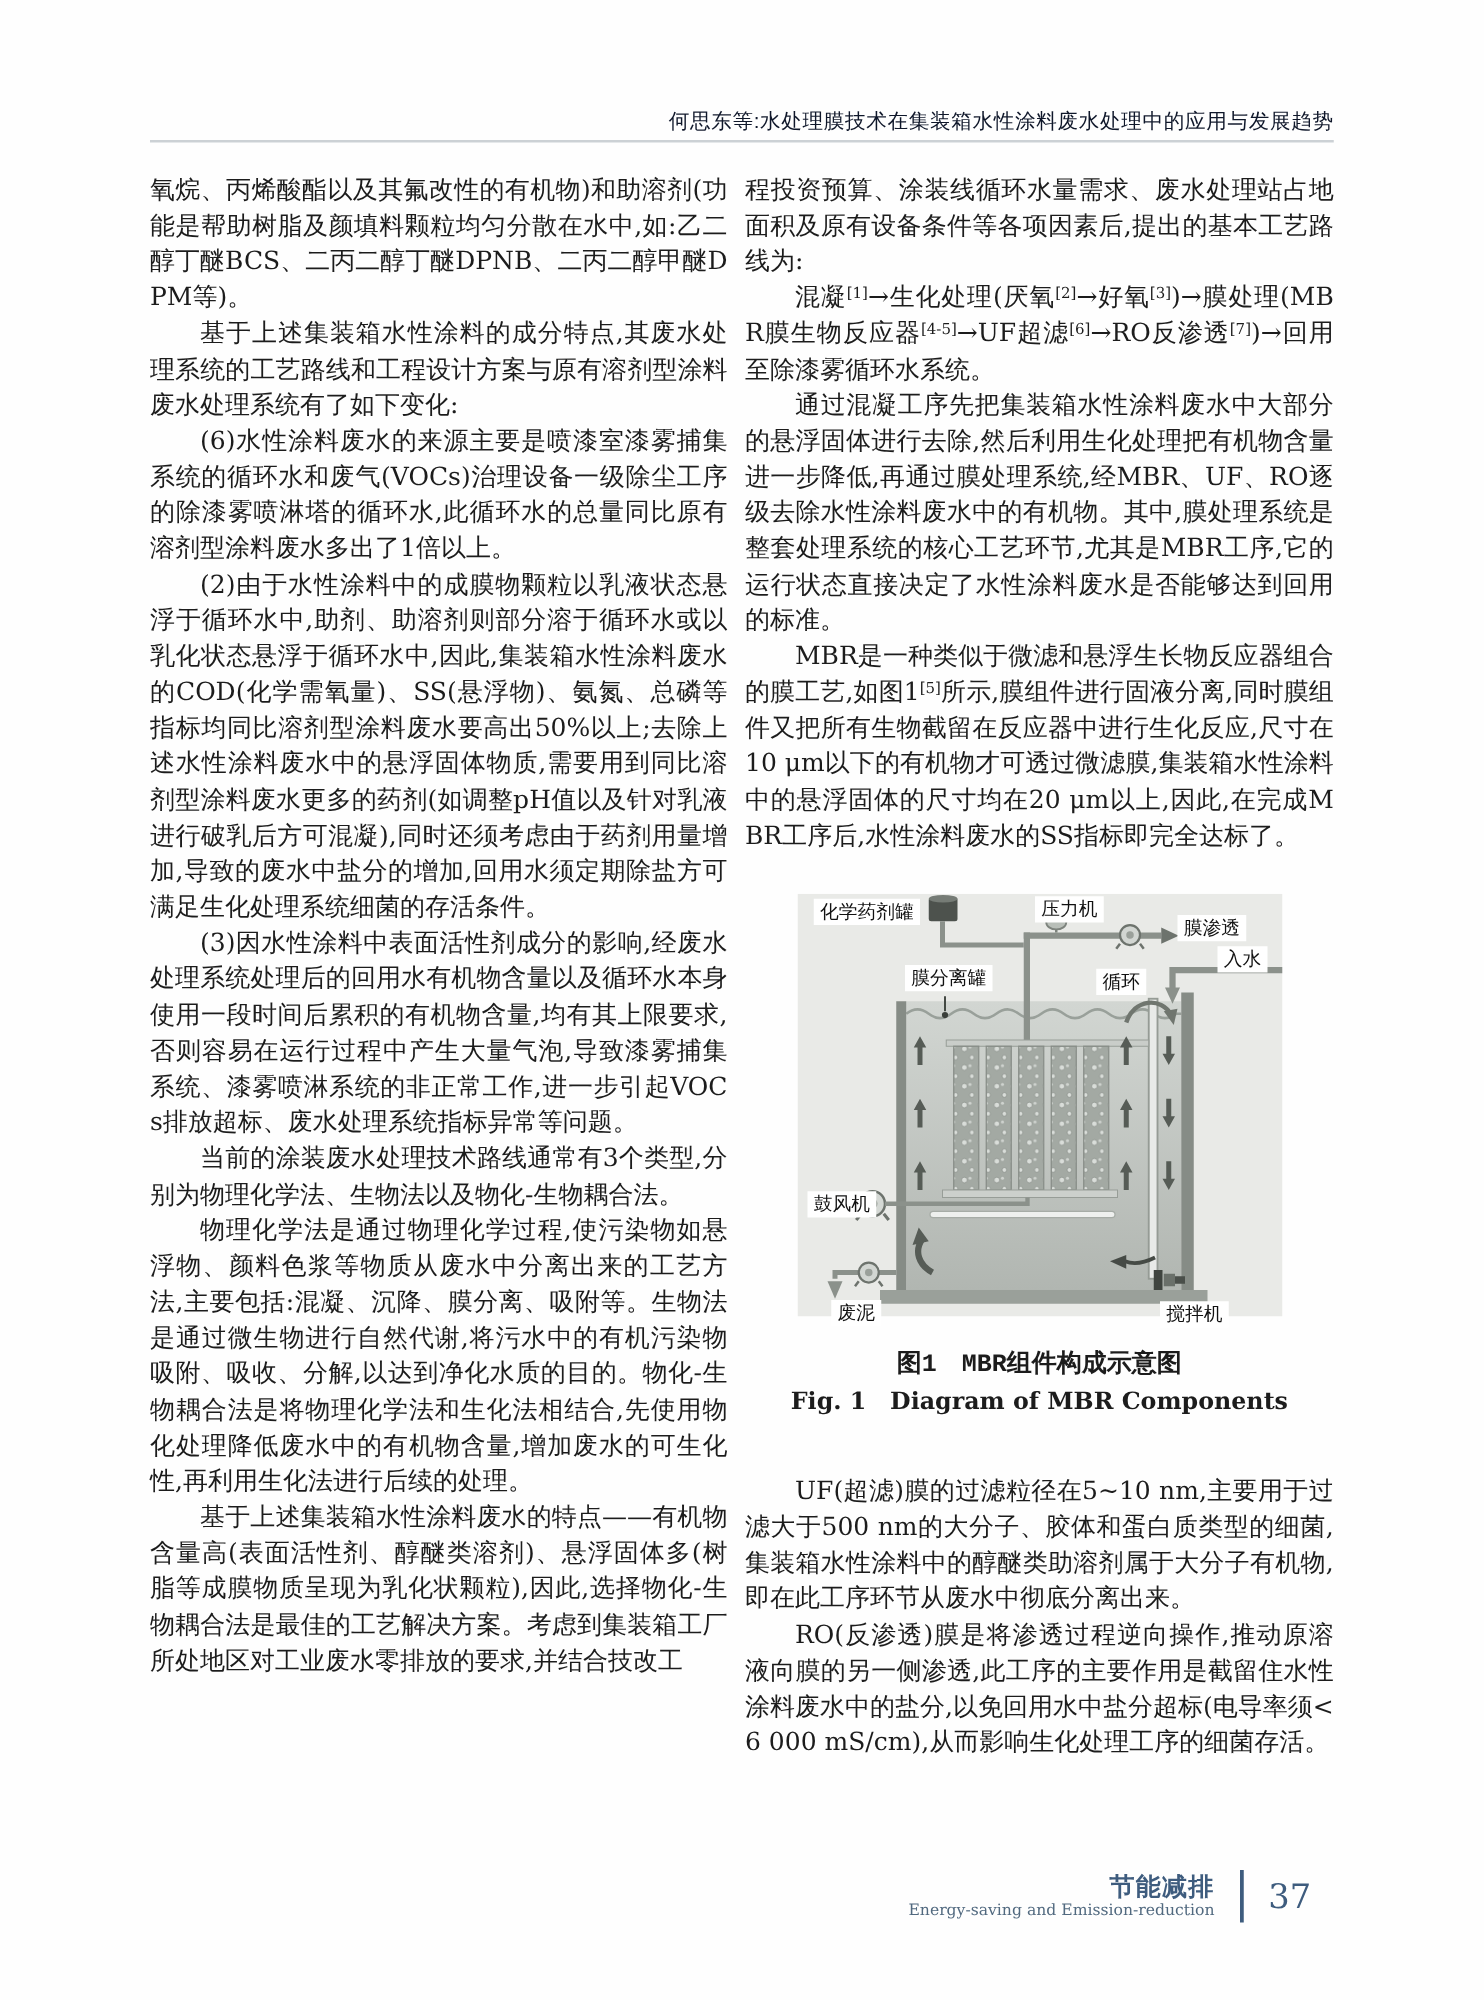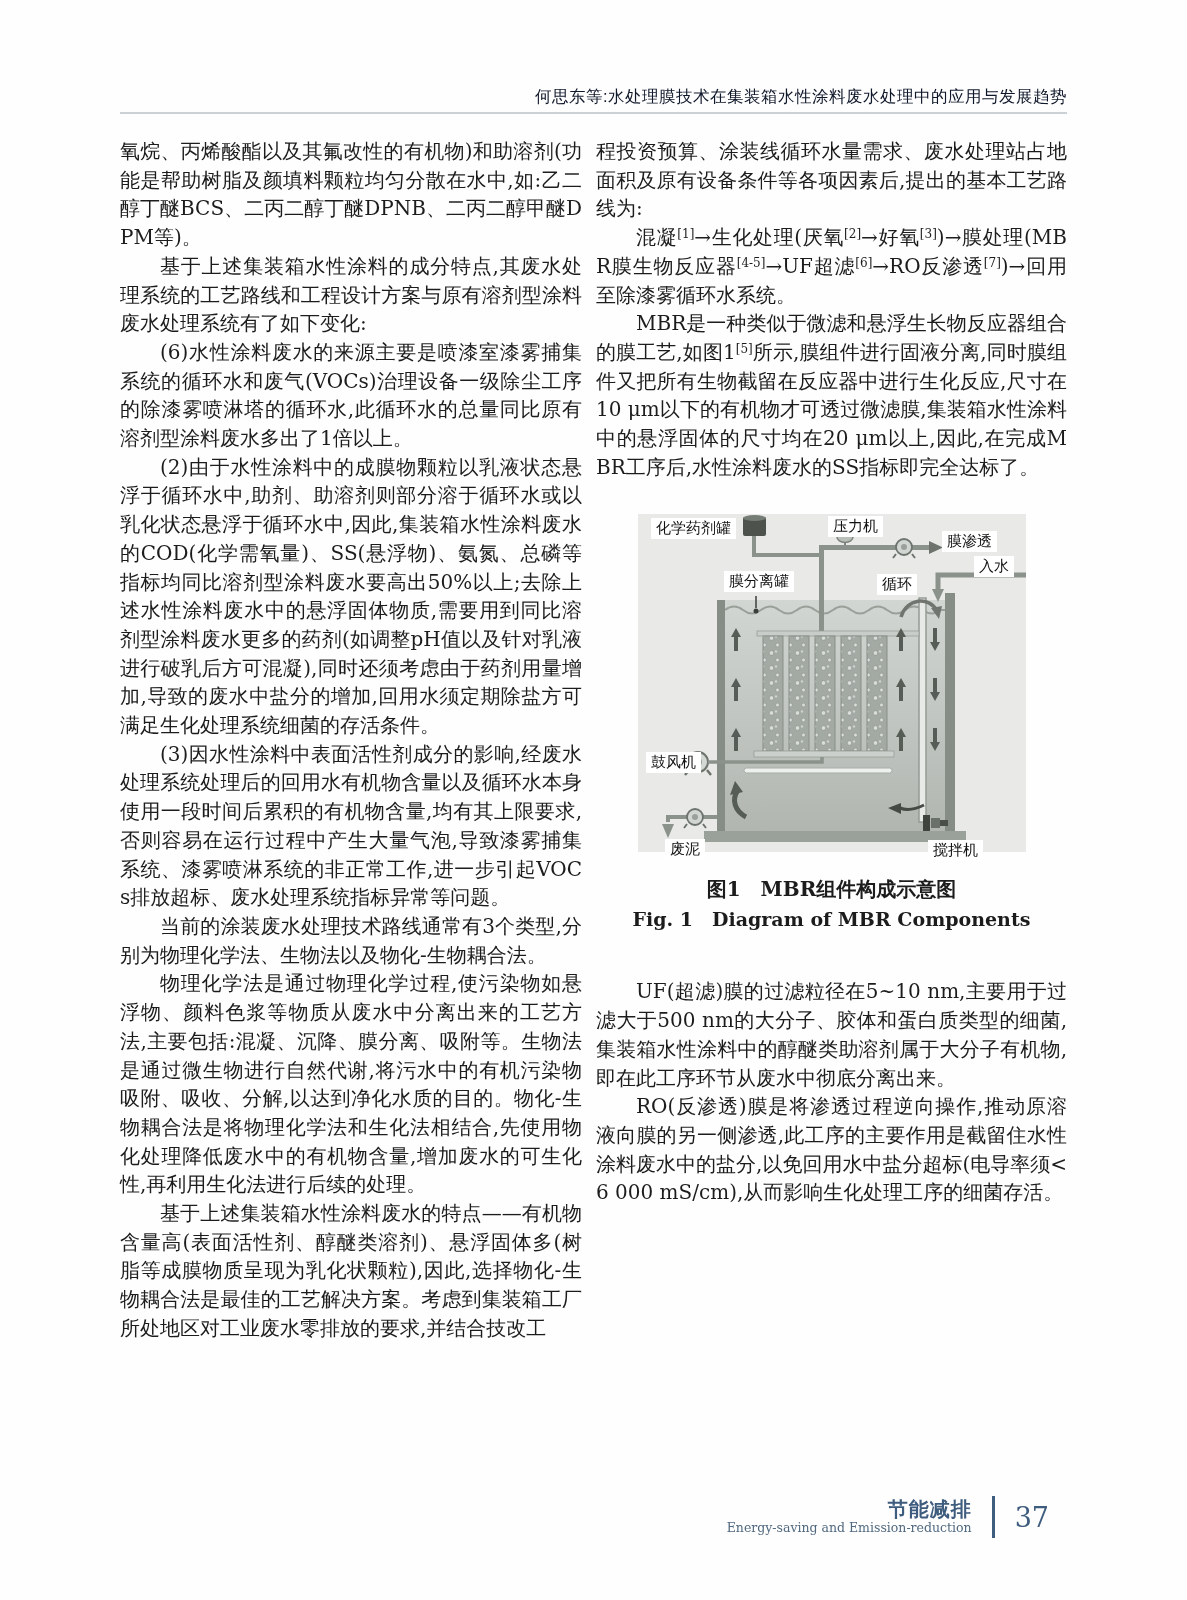--- a/index.html
+++ b/index.html
@@ -29,20 +29,21 @@
   .figure-block{margin-top:33px;margin-bottom:44px;}
   .figure-image{position:relative;width:364px;height:348px;margin-left:42px;}
   .figure-image svg{position:absolute;left:0;top:0;}
   .fig-label{
     position:absolute;background:#ffffff;padding:1px 5px;font-size:15px;
     color:#111;white-space:nowrap;line-height:19px;
   }
   .fig-caption-zh{
     margin-top:14px;text-align:center;font-weight:bold;font-size:20px;
     white-space:pre-wrap;
+    font-family:Liberation Mono, monospace;
   }
   .fig-caption-en{
     margin-top:4px;text-align:center;font-weight:bold;font-size:19px;
     white-space:pre-wrap;
   }
   
   .footer{
     position:absolute;top:1496px;right:138px;display:flex;align-items:center;gap:20px;
   }
   .footer-titles{text-align:right;}
@@ -70,20 +71,21 @@
       <p class="indent">当前的涂装废水处理技术路线通常有3个类型,分别为物理化学法、生物法以及物化-生物耦合法。</p>
       <p class="indent">物理化学法是通过物理化学过程,使污染物如悬浮物、颜料色浆等物质从废水中分离出来的工艺方法,主要包括:混凝、沉降、膜分离、吸附等。生物法是通过微生物进行自然代谢,将污水中的有机污染物吸附、吸收、分解,以达到净化水质的目的。物化-生物耦合法是将物理化学法和生化法相结合,先使用物化处理降低废水中的有机物含量,增加废水的可生化性,再利用生化法进行后续的处理。</p>
       <p class="indent">基于上述集装箱水性涂料废水的特点——有机物含量高(表面活性剂、醇醚类溶剂)、悬浮固体多(树脂等成膜物质呈现为乳化状颗粒),因此,选择物化-生物耦合法是最佳的工艺解决方案。考虑到集装箱工厂所处地区对工业废水零排放的要求,并结合技改工</p>
     </div>
 
     <div class="col">
       <p>程投资预算、涂装线循环水量需求、废水处理站占地面积及原有设备条件等各项因素后,提出的基本工艺路线为:</p>
 
       <p class="indent"><span>混凝</span><sup>[1]</sup><span>→生化处理(厌氧</span><sup>[2]</sup><span>→好氧</span><sup>[3]</sup><span>)→膜处理(MBR膜生物反应器</span><sup>[4-5]</sup><span>→UF超滤</span><sup>[6]</sup><span>→RO反渗透</span><sup>[7]</sup><span>)→回用至除漆雾循环水系统。</span></p>
 
+      <p class="indent">通过混凝工序先把集装箱水性涂料废水中大部分的悬浮固体进行去除,然后利用生化处理把有机物含量进一步降低,再通过膜处理系统,经MBR、UF、RO逐级去除水性涂料废水中的有机物。其中,膜处理系统是整套处理系统的核心工艺环节,尤其是MBR工序,它的运行状态直接决定了水性涂料废水是否能够达到回用的标准。</p>
 
       <p class="indent"><span>MBR是一种类似于微滤和悬浮生长物反应器组合的膜工艺,如图1</span><sup>[5]</sup><span>所示,膜组件进行固液分离,同时膜组件又把所有生物截留在反应器中进行生化反应,尺寸在10 μm以下的有机物才可透过微滤膜,集装箱水性涂料中的悬浮固体的尺寸均在20 μm以上,因此,在完成MBR工序后,水性涂料废水的SS指标即完全达标了。</span></p>
 
       <div class="figure-block">
         <div class="figure-image">
           <svg width="388" height="348" viewBox="0 0 388 348">
             <defs>
               <linearGradient id="tankGrad" x1="0" y1="0" x2="0" y2="1">
                 <stop offset="0" stop-color="#d2d6d2"></stop>
                 <stop offset="1" stop-color="#b1b6b1"></stop>

